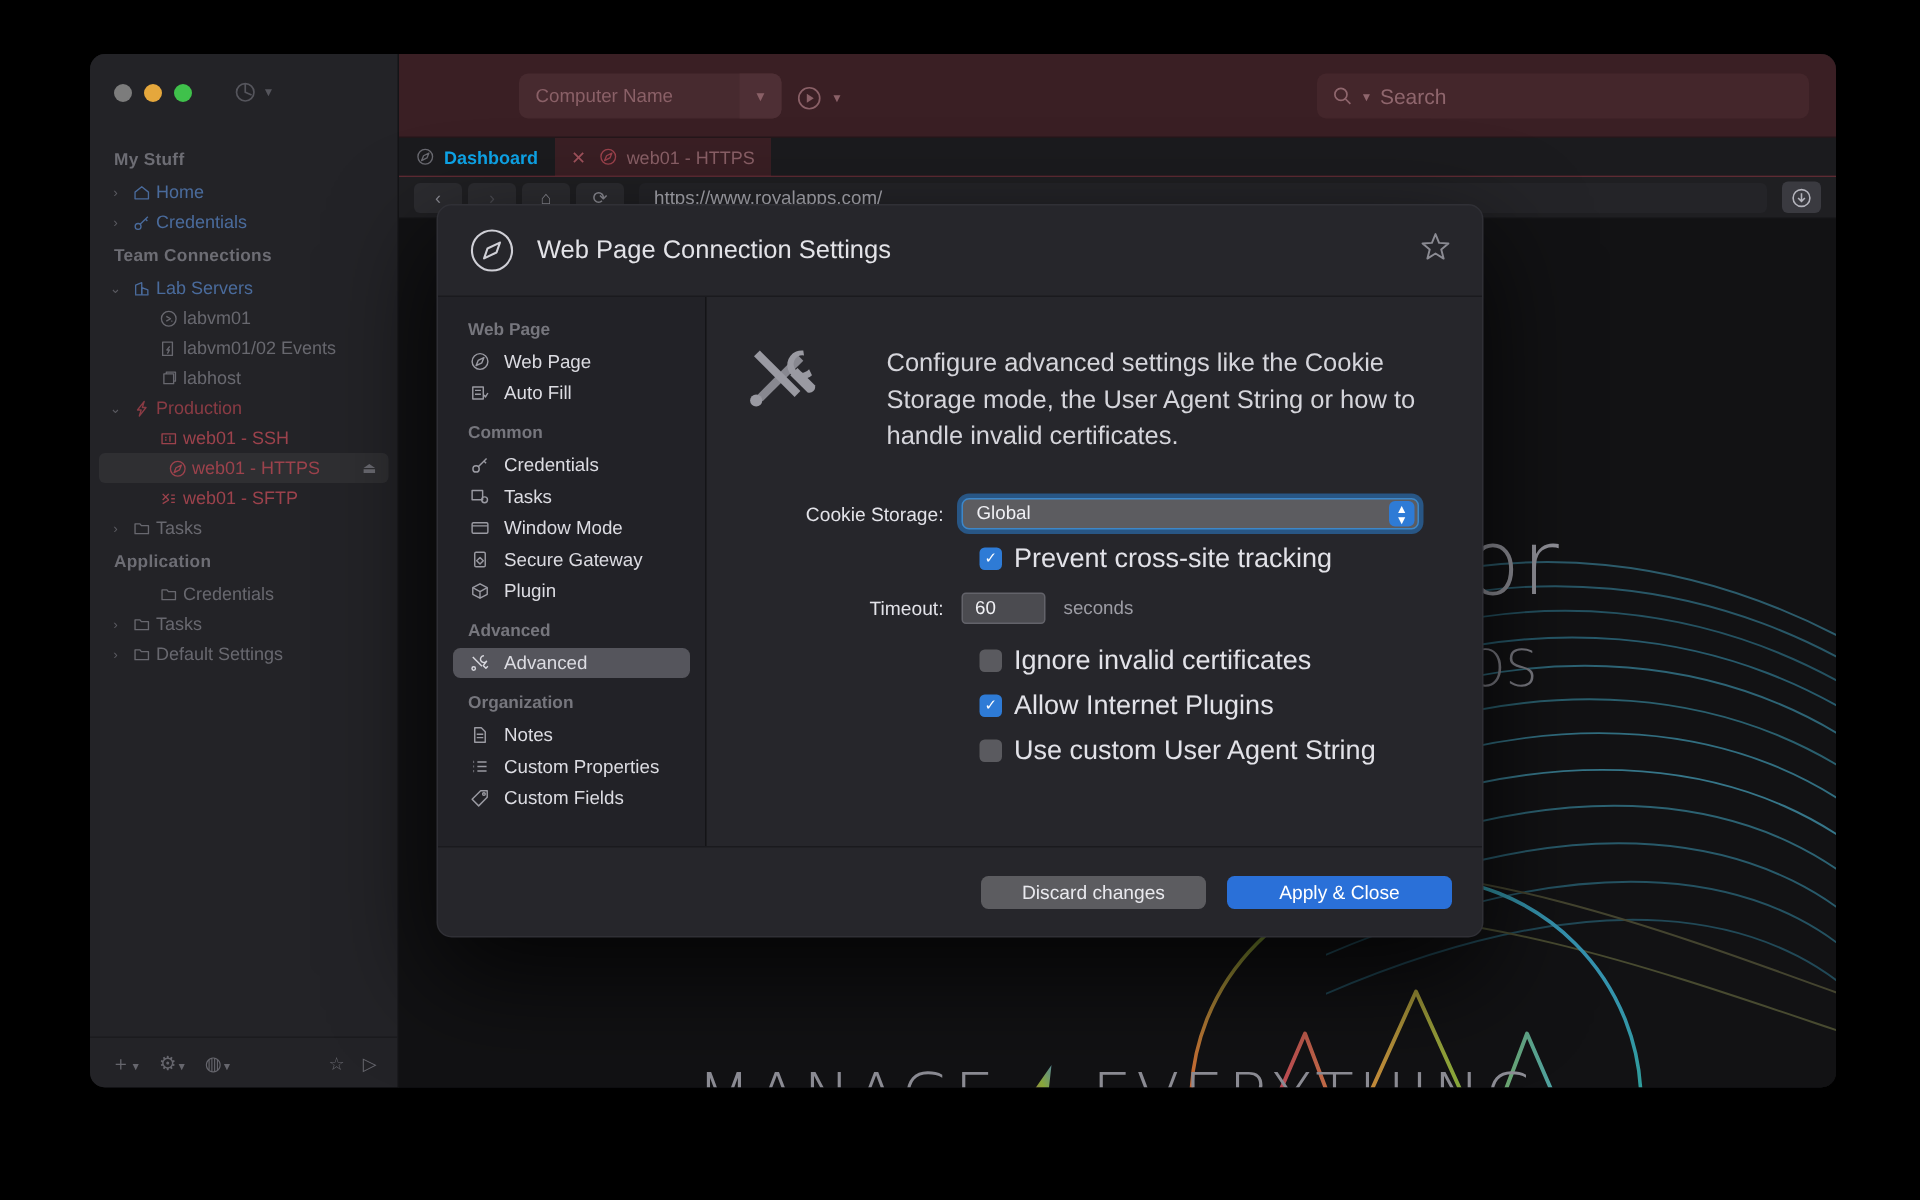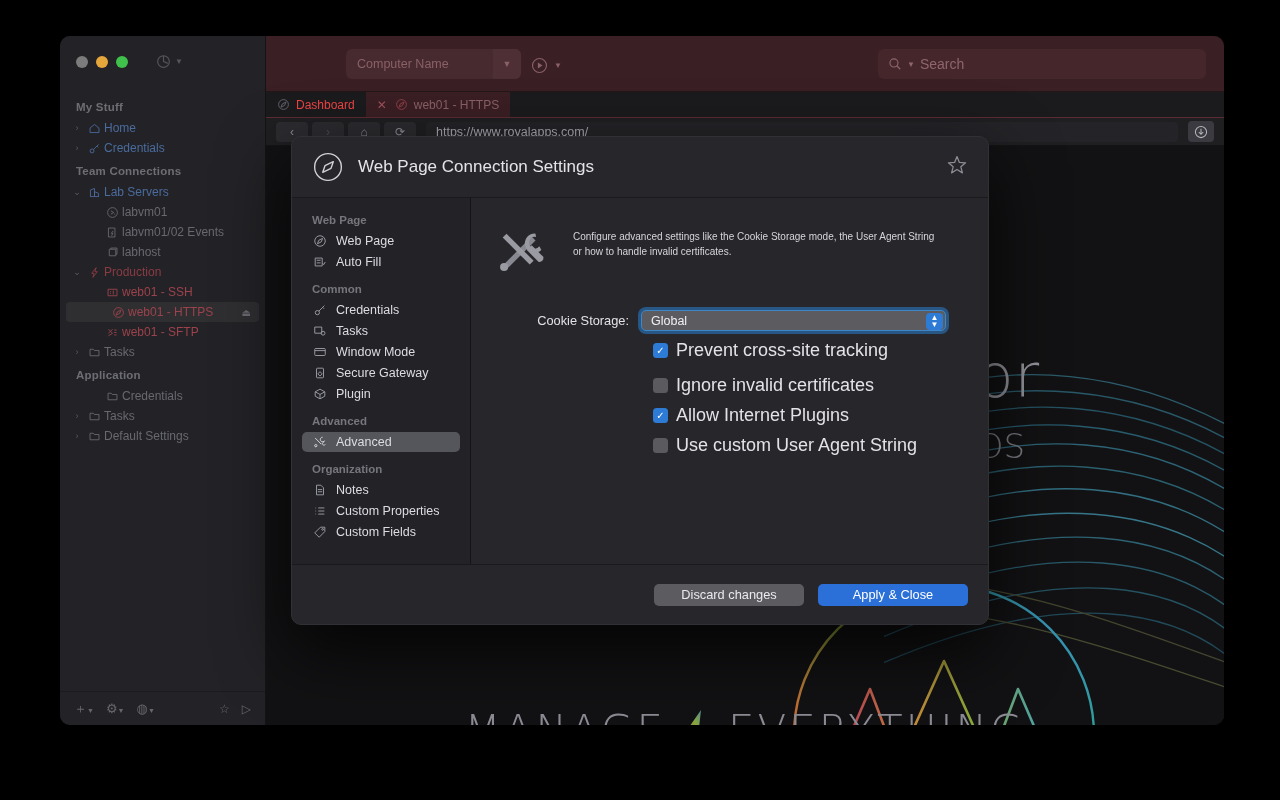--- a/index.html
+++ b/index.html
@@ -116,21 +116,21 @@
     position: relative; height: 26px;
     background: #3a1f24;
     display: flex; align-items: stretch;
     border-bottom: 1px solid #5d2b33;
   }
   .tab {
     display: flex; align-items: center; gap: 6px;
     padding: 0 11px; font-size: 12px;
     color: #8a6067;
   }
-  .tab.inactive { background: #1b1b1e; color: #ef4444; }
+  .tab.inactive { background: #1b1b1e; color: #0ea5e9; font-weight: bold; }
   .tab .tab-close { color: #a0525c; font-size: 12px; margin-right: 2px; }
   .tab-filler { flex: 1; background: #1b1b1e; }
 
   #browser-nav {
     position: relative; height: 28px;
     background: #1f1f22;
     display: flex; align-items: center; gap: 4px;
     padding: 0 10px;
     border-bottom: 1px solid #141416;
   }
@@ -212,21 +212,21 @@
   .nav-item {
     display: flex; align-items: center; gap: 9px;
     height: 20px; margin: 1px 10px; padding: 0 10px;
     font-size: 12.5px; color: #dcdce2; border-radius: 5px;
   }
   .nav-item .ni { width: 15px; flex: none; display: flex; align-items: center; justify-content: center; color: #9a9aa2; }
   .nav-item.active { background: #55555c; }
 
   #dlg-main { flex: 1; padding: 26px 22px 0 22px; position: relative; }
   #hero { display: flex; gap: 22px; align-items: flex-start; }
-  #hero-text { font-size: 10px; line-height: 1.45; color: #d5d5db; padding-top: 6px; max-width: 372px; }
+  #hero-text { font-size: 17px; line-height: 1.45; color: #d5d5db; padding-top: 6px; max-width: 372px; margin-left: 18px; }
 
   .form-row { display: flex; align-items: center; margin-top: 0; }
   .form-label {
     width: 148px; flex: none; text-align: right;
     font-size: 12.8px; color: #e2e2e8; padding-right: 12px;
   }
   #cookie-row { margin-top: 28px; }
   #cookie-select {
     position: relative; width: 305px; height: 21px;
     background: #5c5c60; border-radius: 5px;
@@ -725,20 +725,27 @@
               <span style="display:block">▼</span>
           </span>
         </div>
       </div>
 
       <div class="cb-row">
         <span class="cbox on">✓</span>
         <span class="cb-label">Prevent cross-site tracking</span>
       </div>
 
+      <div class="form-row" id="timeout-row">
+        <div class="form-label">Timeout:</div>
+        <div id="timeout-input">
+          <span>60</span>
+        </div>
+        <div id="timeout-unit">seconds</div>
+      </div>
 
       <div class="cb-row" style="margin-top:14px">
         <span class="cbox off"></span>
         <span class="cb-label">Ignore invalid certificates</span>
       </div>
 
       <div class="cb-row">
         <span class="cbox on">✓</span>
         <span class="cb-label">Allow Internet Plugins</span>
       </div>

